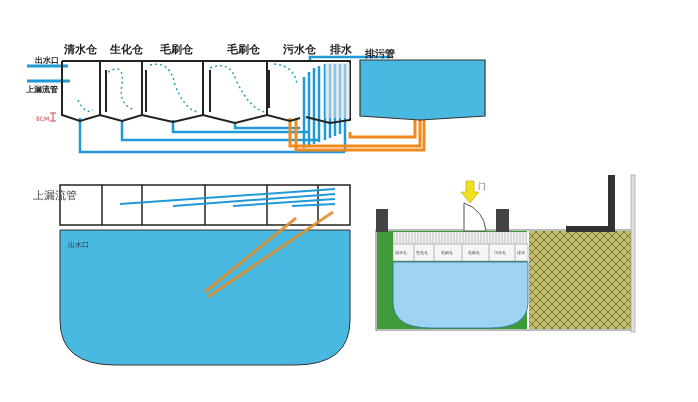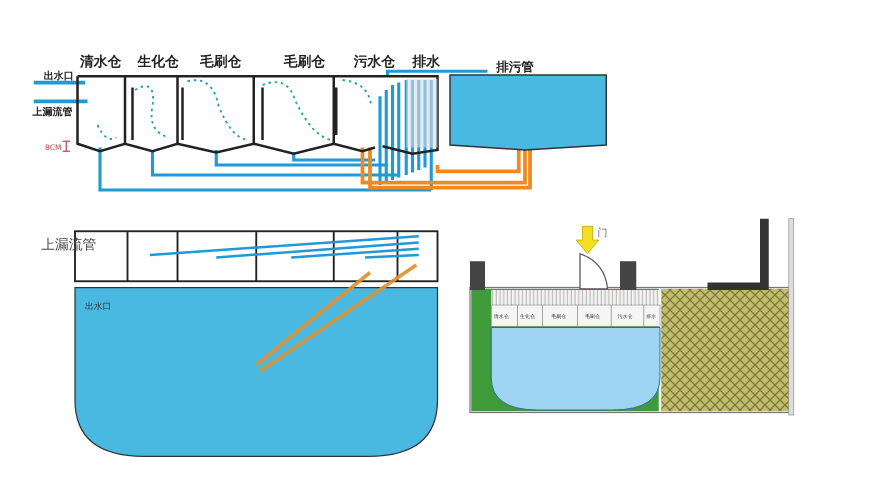--- a/index.html
+++ b/index.html
@@ -126,21 +126,21 @@
     <path d="M 466 181 L 474 181 L 474 192 L 479 192 L 470 203 L 461 192 L 466 192 Z" fill="#f0e020" stroke="#b8a400" stroke-width="0.6"></path>
   </g>
 </svg>
 
 <div class="lbl" style="left:64px;top:42px;">清水仓</div>
 <div class="lbl" style="left:110px;top:42px;">生化仓</div>
 <div class="lbl" style="left:160px;top:42px;">毛刷仓</div>
 <div class="lbl" style="left:227px;top:42px;">毛刷仓</div>
 <div class="lbl" style="left:283px;top:42px;">污水仓</div>
 <div class="lbl" style="left:330px;top:42px;">排水</div>
-<div class="lbl" style="left:365px;top:47px;font-size:10px;margin-left:32px;">排污管</div>
+<div class="lbl" style="left:365px;top:47px;font-size:10px;">排污管</div>
 <div class="lbl" style="left:35px;top:55px;font-size:8px;">出水口</div>
 <div class="lbl" style="left:26px;top:84px;font-size:8px;">上漏流管</div>
 <div class="small" style="left:36px;top:115px;color:#d04050;font-size:6px;">8CM</div>
 
 <div class="lbl" style="left:33px;top:188px;font-size:11px;font-weight:normal;color:#444;">上漏流管</div>
 <div class="small" style="left:68px;top:240px;">出水口</div>
 
 <div class="small" style="left:478px;top:181px;font-size:8px;color:#666;">门</div>
 <div class="small" style="left:395px;top:250px;font-size:4px;">清水仓</div>
 <div class="small" style="left:416px;top:250px;font-size:4px;">生化仓</div>

